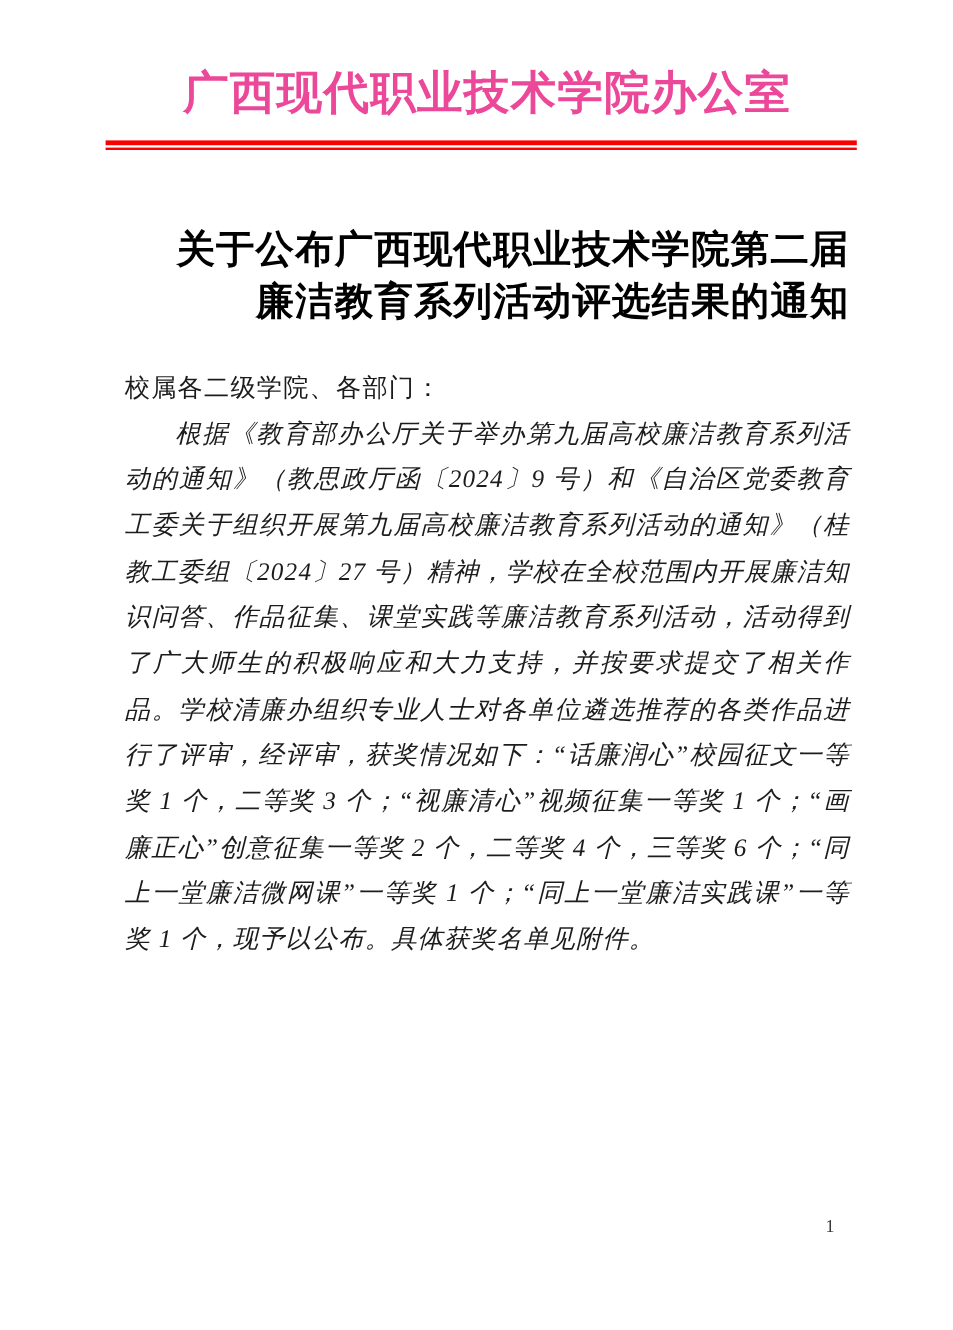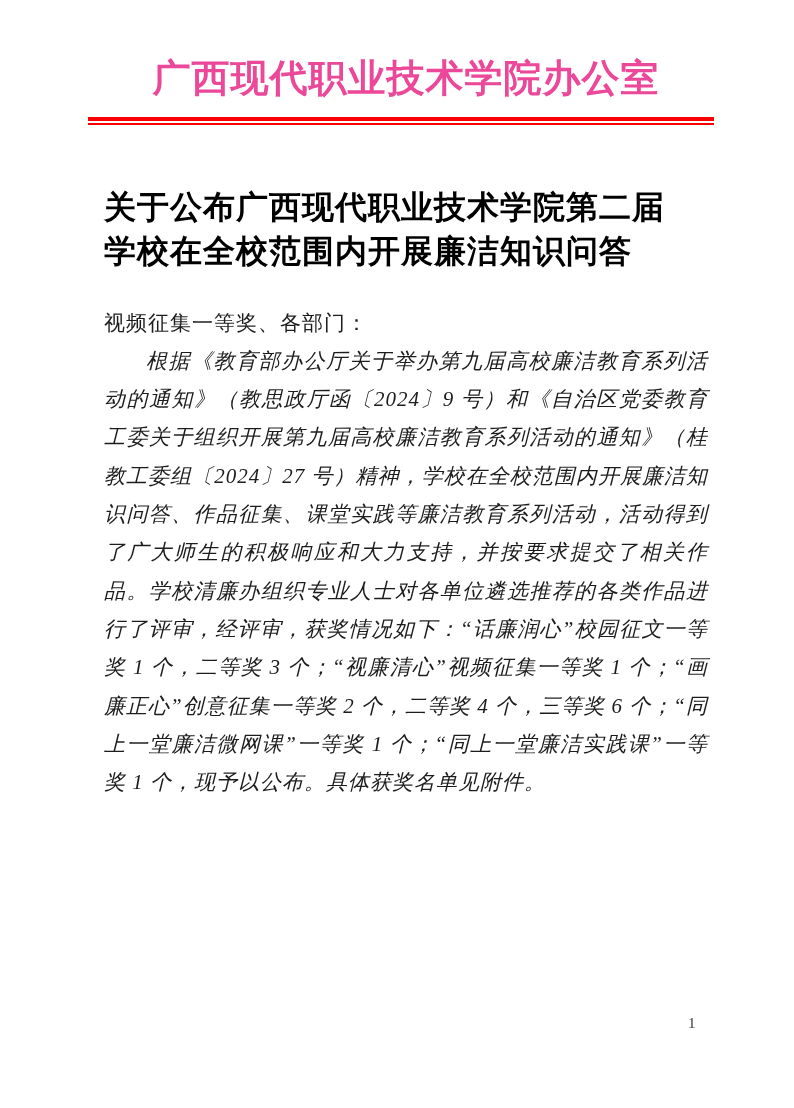--- a/index.html
+++ b/index.html
@@ -47,21 +47,21 @@
     height: 2px;
     margin-top: 2px;
     background: #fb0000;
   }
   
   .doc-title {
     margin: 60px 0 0 0;
     font-size: 32px;
     line-height: 44px;
     font-weight: 700;
-    text-align: left;
+    text-align: right;
     letter-spacing: 1px;
     color: #000000;
   }
   .doc-title .title-line {
     display: block;
   }
   
   .doc-body {
     margin-top: 31px;
     font-size: 21px;
@@ -95,24 +95,24 @@
     <div class="doc-header">
       <div class="header-title">广西现代职业技术学院办公室</div>
       <div class="red-separator">
         <div class="line-thick"></div>
         <div class="line-thin"></div>
       </div>
     </div>
 
     <h1 class="doc-title">
       <span class="title-line">关于公布广西现代职业技术学院第二届</span>
-      <span class="title-line">学校在全校范围内开展廉洁知识问答</span>
+      <span class="title-line">廉洁教育系列活动评选结果的通知</span>
     </h1>
 
     <div class="doc-body">
-      <p class="salutation">视频征集一等奖、各部门：</p>
+      <p class="salutation">校属各二级学院、各部门：</p>
       <p class="indent">根据《教育部办公厅关于举办第九届高校廉洁教育系列活动的通知》（教思政厅函〔2024〕9 号）和《自治区党委教育工委关于组织开展第九届高校廉洁教育系列活动的通知》（桂教工委组〔2024〕27 号）精神，学校在全校范围内开展廉洁知识问答、作品征集、课堂实践等廉洁教育系列活动，活动得到了广大师生的积极响应和大力支持，并按要求提交了相关作品。学校清廉办组织专业人士对各单位遴选推荐的各类作品进行了评审，经评审，获奖情况如下：“话廉润心”校园征文一等奖 1 个，二等奖 3 个；“视廉清心”视频征集一等奖 1 个；“画廉正心”创意征集一等奖 2 个，二等奖 4 个，三等奖 6 个；“同上一堂廉洁微网课”一等奖 1 个；“同上一堂廉洁实践课”一等奖 1 个，现予以公布。具体获奖名单见附件。</p>
     </div>
 
   </div>
 
   <div class="page-number">1</div>
 </div>
 
 </body></html>

